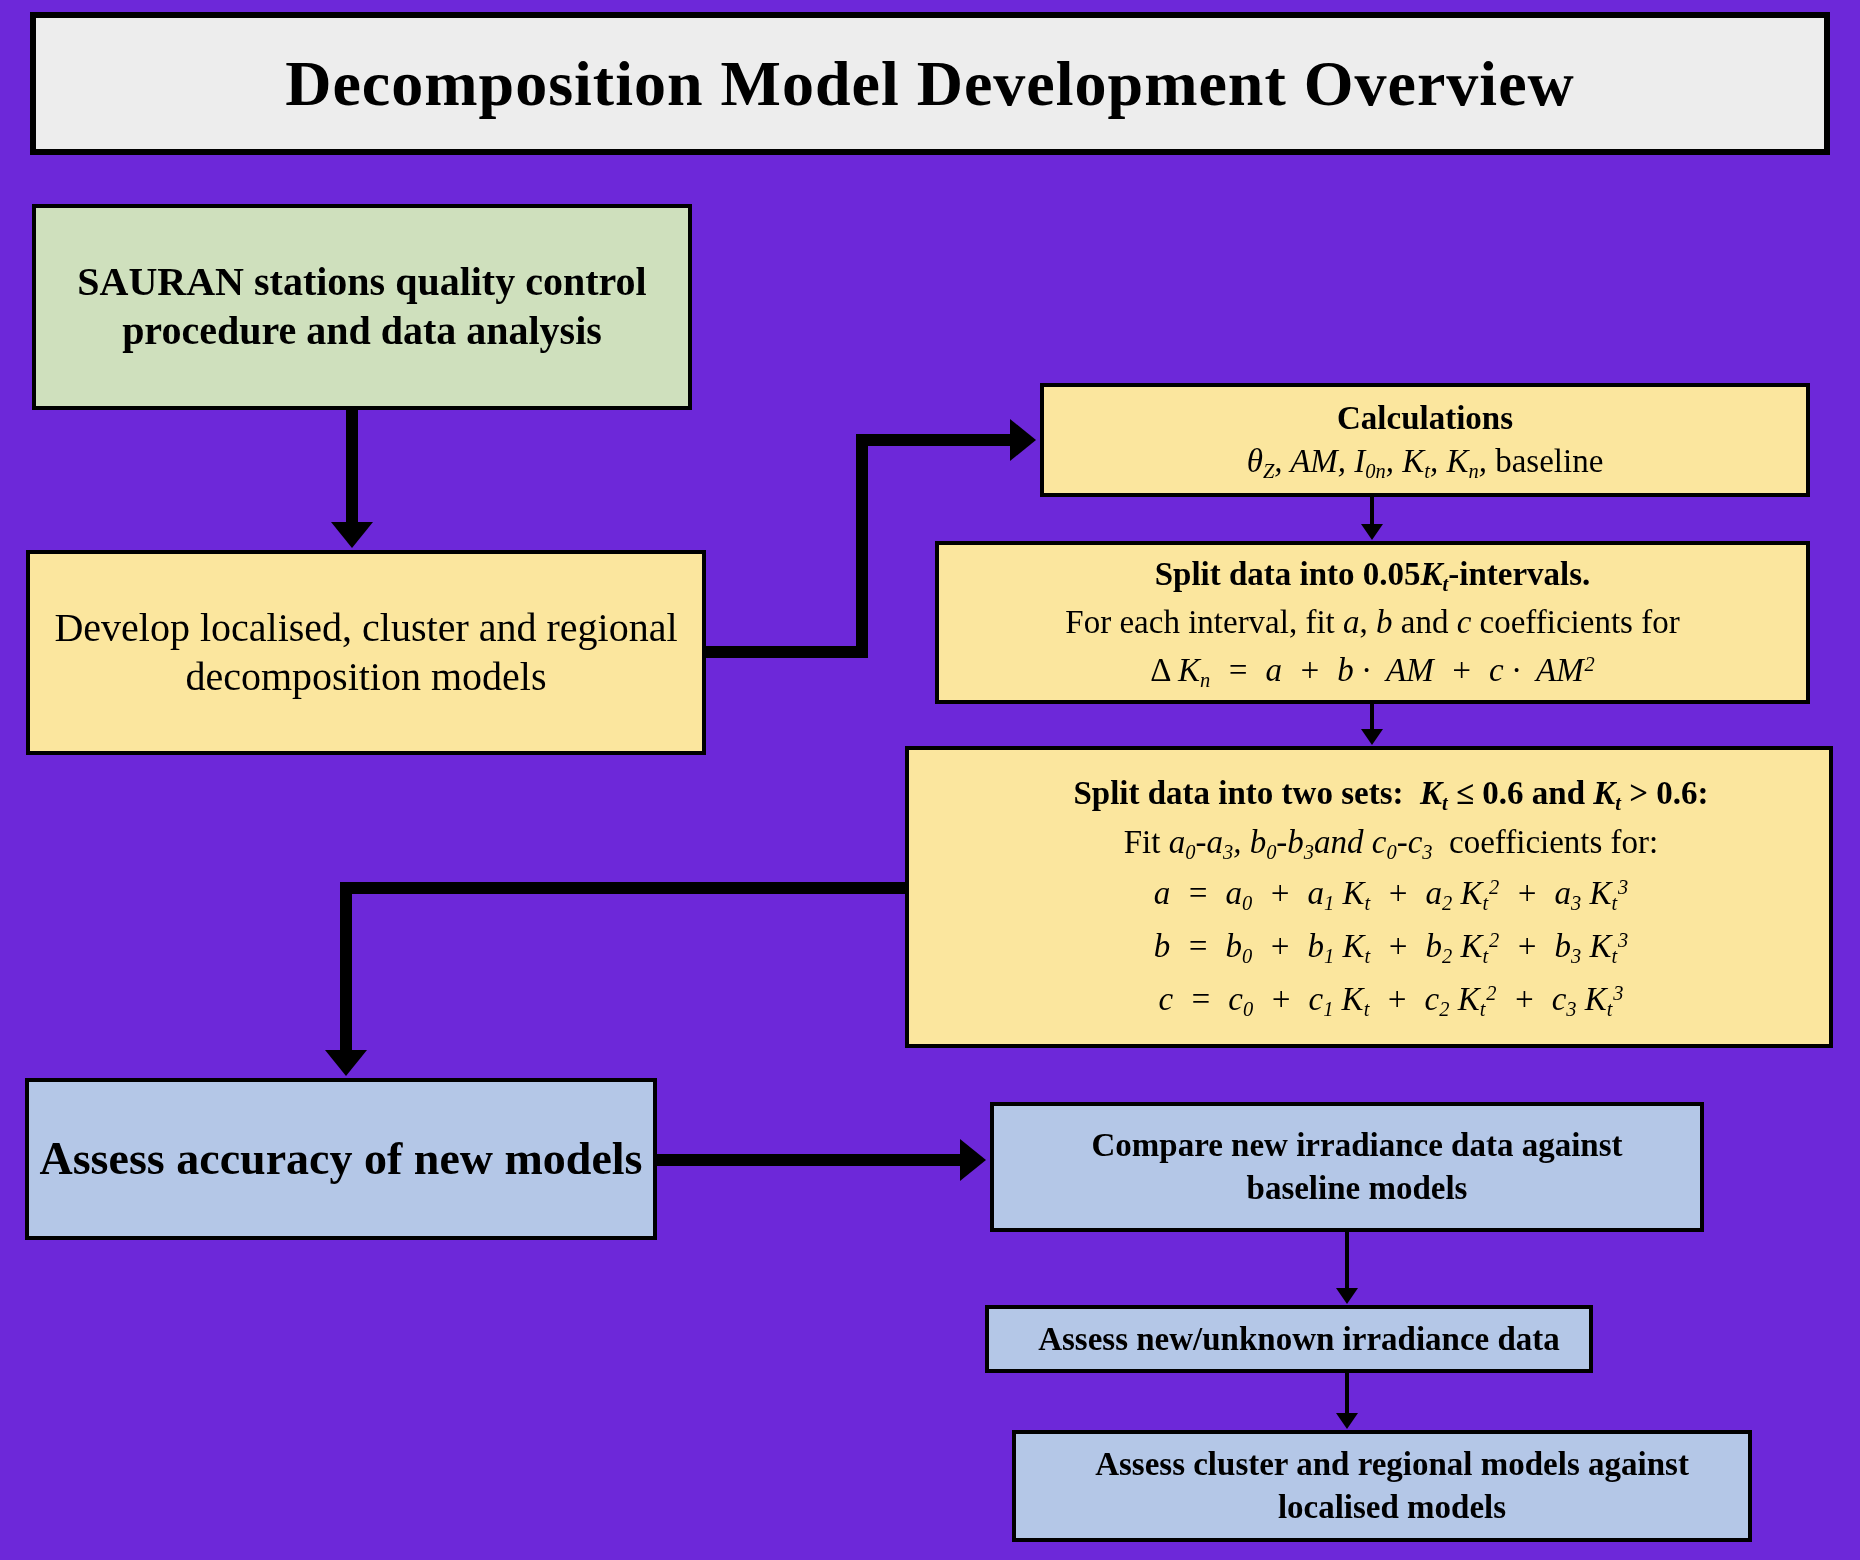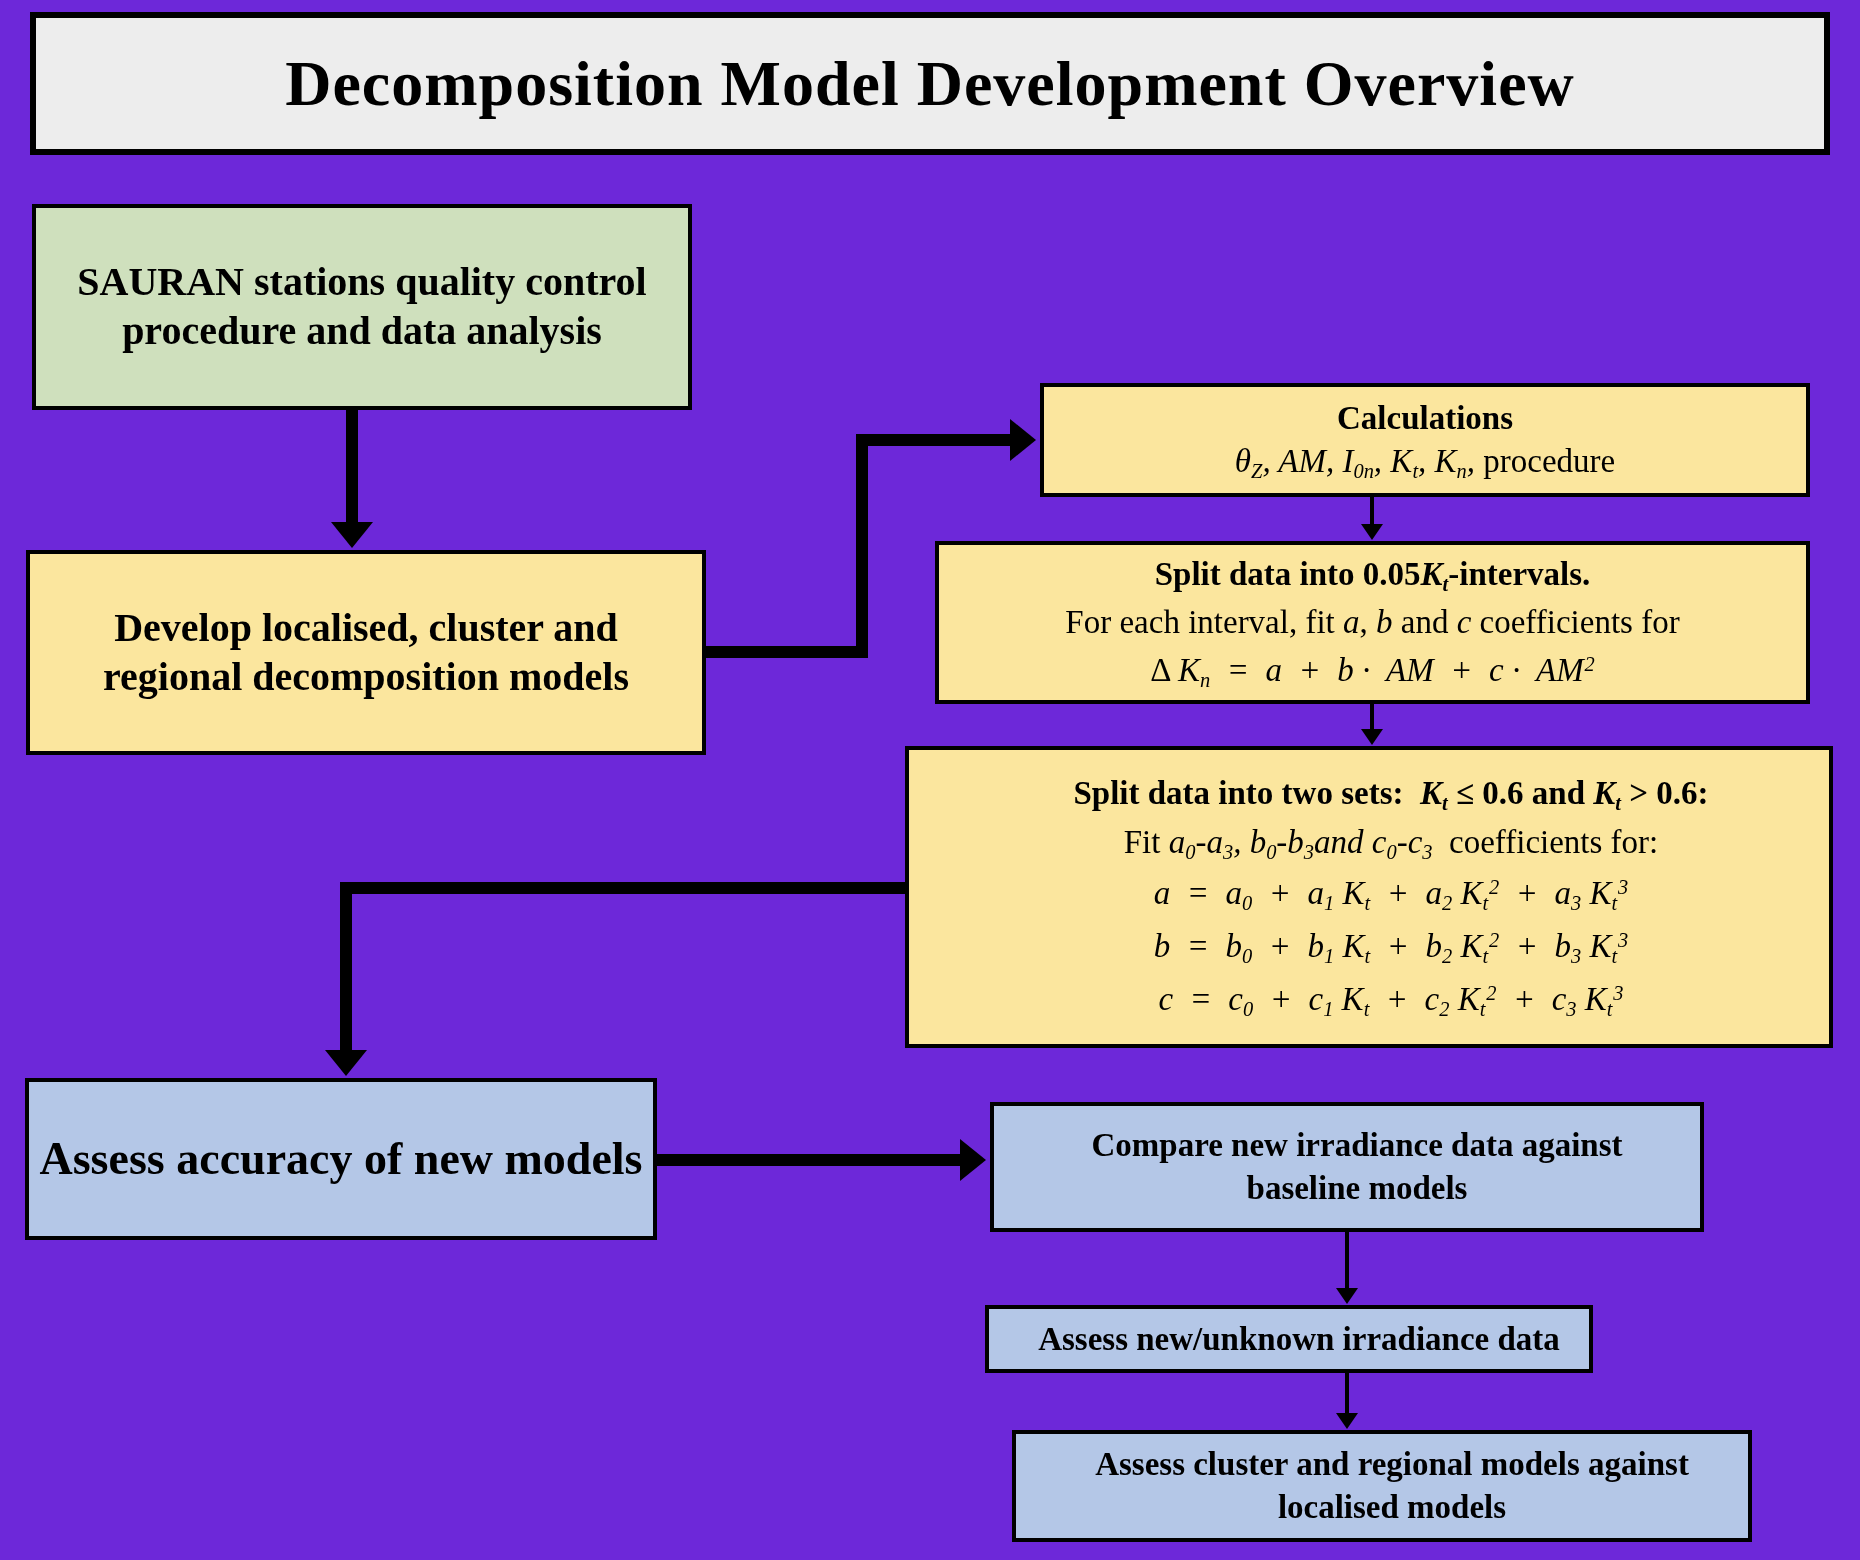--- a/index.html
+++ b/index.html
@@ -29,21 +29,21 @@
   .title-box{
     left:30px;top:12px;width:1800px;height:143px;
     border-width:6px;
   }
   .title-text{font-size:64px;font-weight:bold;letter-spacing:1px;}
 
   .sauran-box {left:32px; top:204px; width:660px;height:206px;}
   .sauran-box .txt{font-size:40px;font-weight:bold;line-height:1.22;padding:0 18px;}
 
   .develop-box{left:26px; top:550px; width:680px;height:205px;}
-  .develop-box .txt{font-size:40px;font-weight:bold;line-height:1.22;padding:0 14px;}
+  .develop-box .txt{font-size:40px;font-weight:normal;line-height:1.22;padding:0 14px;}
 
   .calc-box{left:1040px;top:383px;width:770px;height:114px;}
   .calc-box .h{font-size:33px;font-weight:bold;line-height:1.3;}
   .calc-box .f{font-size:33px;line-height:1.3;}
 
   .split1-box{left:935px;top:541px;width:875px;height:163px;}
   .split1-box .l1{font-size:33px;font-weight:bold;line-height:1.5;}
   .split1-box .l2{font-size:33px;line-height:1.45;}
   .split1-box .l3{font-size:33px;line-height:1.45;white-space:pre;}
 
@@ -97,21 +97,21 @@
 
   <div>
     <div class="seg" style="left:706px;top:646px;width:162px;height:12px;"></div>
     <div class="seg" style="left:856px;top:434px;width:12px;height:224px;"></div>
     <div class="seg" style="left:856px;top:434px;width:156px;height:12px;"></div>
     <div class="head head-right-thick" style="left:1010px;top:419px;"></div>
   </div>
 
   <div class="box fill-yellow calc-box">
     <div class="h">Calculations</div>
-    <div class="f math">θ<sub>Z</sub>, AM, I<sub>0n</sub>, K<sub>t</sub>, K<sub>n</sub>, <span class="rm">procedure</span></div>
+    <div class="f math">θ<sub>Z</sub>, AM, I<sub>0n</sub>, K<sub>t</sub>, K<sub>n</sub>, <span class="rm">baseline</span></div>
   </div>
 
   <div>
     <div class="seg" style="left:1370px;top:497px;width:4px;height:30px;"></div>
     <div class="head head-down-thin" style="left:1361px;top:524px;"></div>
   </div>
 
   <div class="box fill-yellow split1-box">
     <div class="l1">Split data into 0.05<span class="it">K<sub>t</sub></span>-intervals.</div>
     <div class="l2">For each interval, fit <span class="it">a</span>, <span class="it">b</span> and <span class="it">c</span> coefficients for</div>

